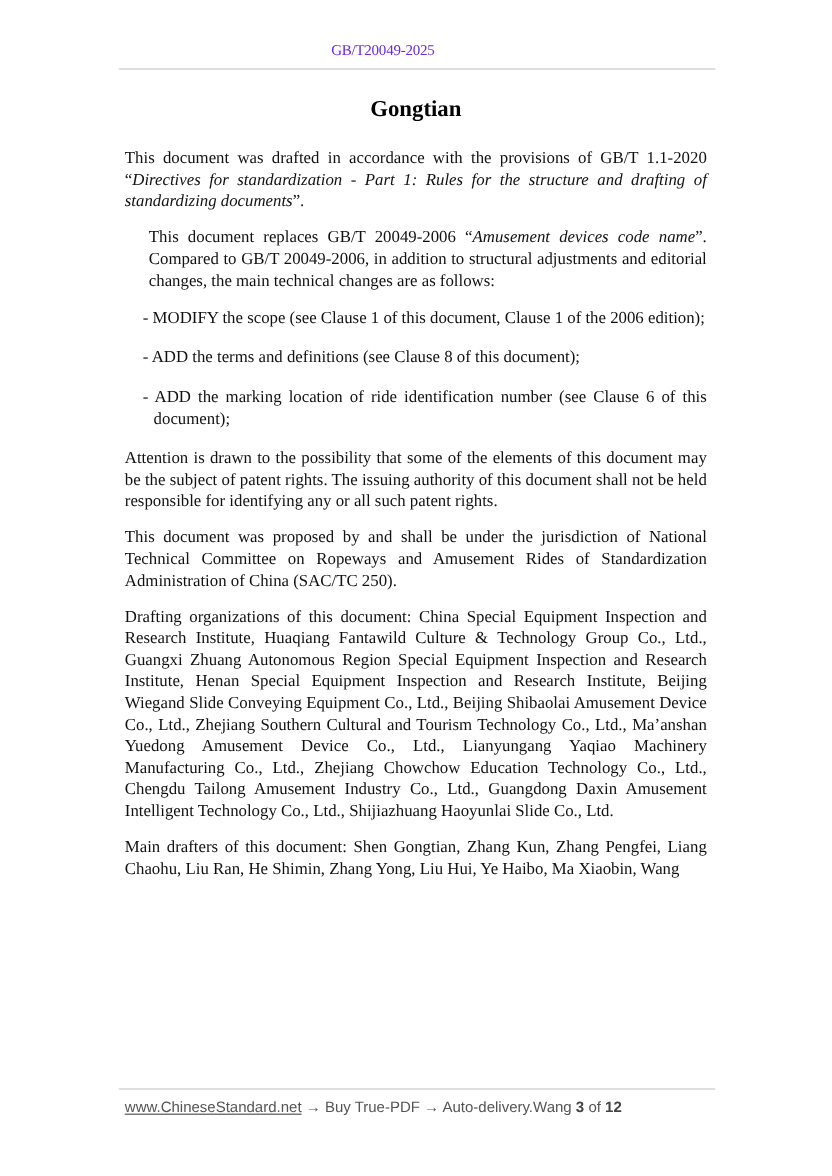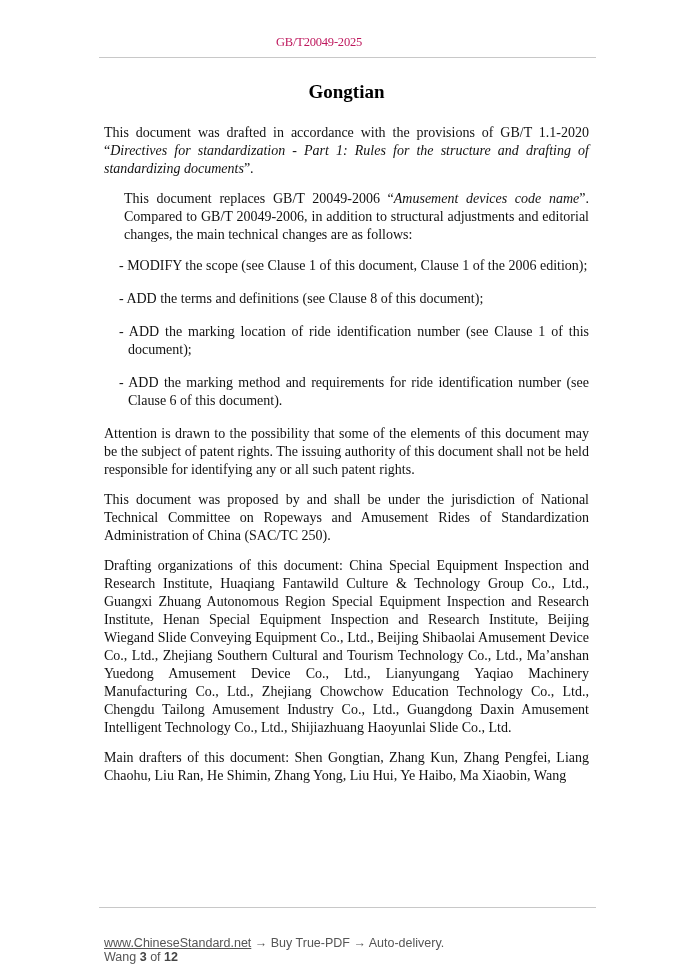--- a/index.html
+++ b/index.html
@@ -15,21 +15,21 @@
       font-family: "Liberation Serif", "DejaVu Serif", serif;
       color: #111111;
     }
     .page-header {
       position: absolute;
       top: 35px;
       left: 0;
       width: 638px;
       text-align: center;
       font-size: 12.5px;
-      color: #be185d;
+      color: #6d28d9;
       letter-spacing: -0.2px;
     }
     .header-rule {
       position: absolute;
       top: 57px;
       left: 99px;
       width: 497px;
       height: 1px;
       background: #c8c8c8;
     }
@@ -72,28 +72,27 @@
     .footer-rule {
       position: absolute;
       top: 907px;
       left: 99px;
       width: 497px;
       height: 1px;
       background: #c8c8c8;
     }
     .footer {
       position: absolute;
-      top: 936px;
+      top: 916px;
       left: 104px;
       width: 485px;
       font-family: "Liberation Sans", "DejaVu Sans", sans-serif;
       font-size: 12.5px;
       color: #555555;
       display: flex;
-      flex-direction: column;
     }
     .footer a {
       color: #555555;
       text-decoration: underline;
     }
     .footer .page-num b {
       color: #444444;
     }
   </style>
 </head>
@@ -105,22 +104,21 @@
 <h1 class="page-title">Gongtian</h1>
 
 <div class="content">
   <p><span>This document was drafted in accordance with the provisions of GB/T 1.1-2020 “</span><i>Directives for standardization - Part 1: Rules for the structure and drafting of standardizing documents</i><span>”.</span></p>
 
   <p class="tight-after"><span>This document replaces GB/T 20049-2006 “</span><i>Amusement devices code name</i><span>”. Compared to GB/T 20049-2006, in addition to structural adjustments and editorial changes, the main technical changes are as follows:</span></p>
 
   <ul class="changes">
     <li>- MODIFY the scope (see Clause 1 of this document, Clause 1 of the 2006 edition);</li>
     <li>- ADD the terms and definitions (see Clause 8 of this document);</li>
-    <li>- ADD the marking location of ride identification number (see Clause 1 of this document);</li>
-    <li>- ADD the marking method and requirements for ride identification number (see Clause 6 of this document).</li>
+    <li>- ADD the marking location of ride identification number (see Clause 6 of this document);</li>
   </ul>
 
   <p>Attention is drawn to the possibility that some of the elements of this document may be the subject of patent rights. The issuing authority of this document shall not be held responsible for identifying any or all such patent rights.</p>
   <p>This document was proposed by and shall be under the jurisdiction of National Technical Committee on Ropeways and Amusement Rides of Standardization Administration of China (SAC/TC 250).</p>
   <p>Drafting organizations of this document: China Special Equipment Inspection and Research Institute, Huaqiang Fantawild Culture &amp; Technology Group Co., Ltd., Guangxi Zhuang Autonomous Region Special Equipment Inspection and Research Institute, Henan Special Equipment Inspection and Research Institute, Beijing Wiegand Slide Conveying Equipment Co., Ltd., Beijing Shibaolai Amusement Device Co., Ltd., Zhejiang Southern Cultural and Tourism Technology Co., Ltd., Ma’anshan Yuedong Amusement Device Co., Ltd., Lianyungang Yaqiao Machinery Manufacturing Co., Ltd., Zhejiang Chowchow Education Technology Co., Ltd., Chengdu Tailong Amusement Industry Co., Ltd., Guangdong Daxin Amusement Intelligent Technology Co., Ltd., Shijiazhuang Haoyunlai Slide Co., Ltd.</p>
   <p>Main drafters of this document: Shen Gongtian, Zhang Kun, Zhang Pengfei, Liang Chaohu, Liu Ran, He Shimin, Zhang Yong, Liu Hui, Ye Haibo, Ma Xiaobin, Wang</p>
 </div>
 
 <div class="footer-rule"></div>
 <div class="footer">

